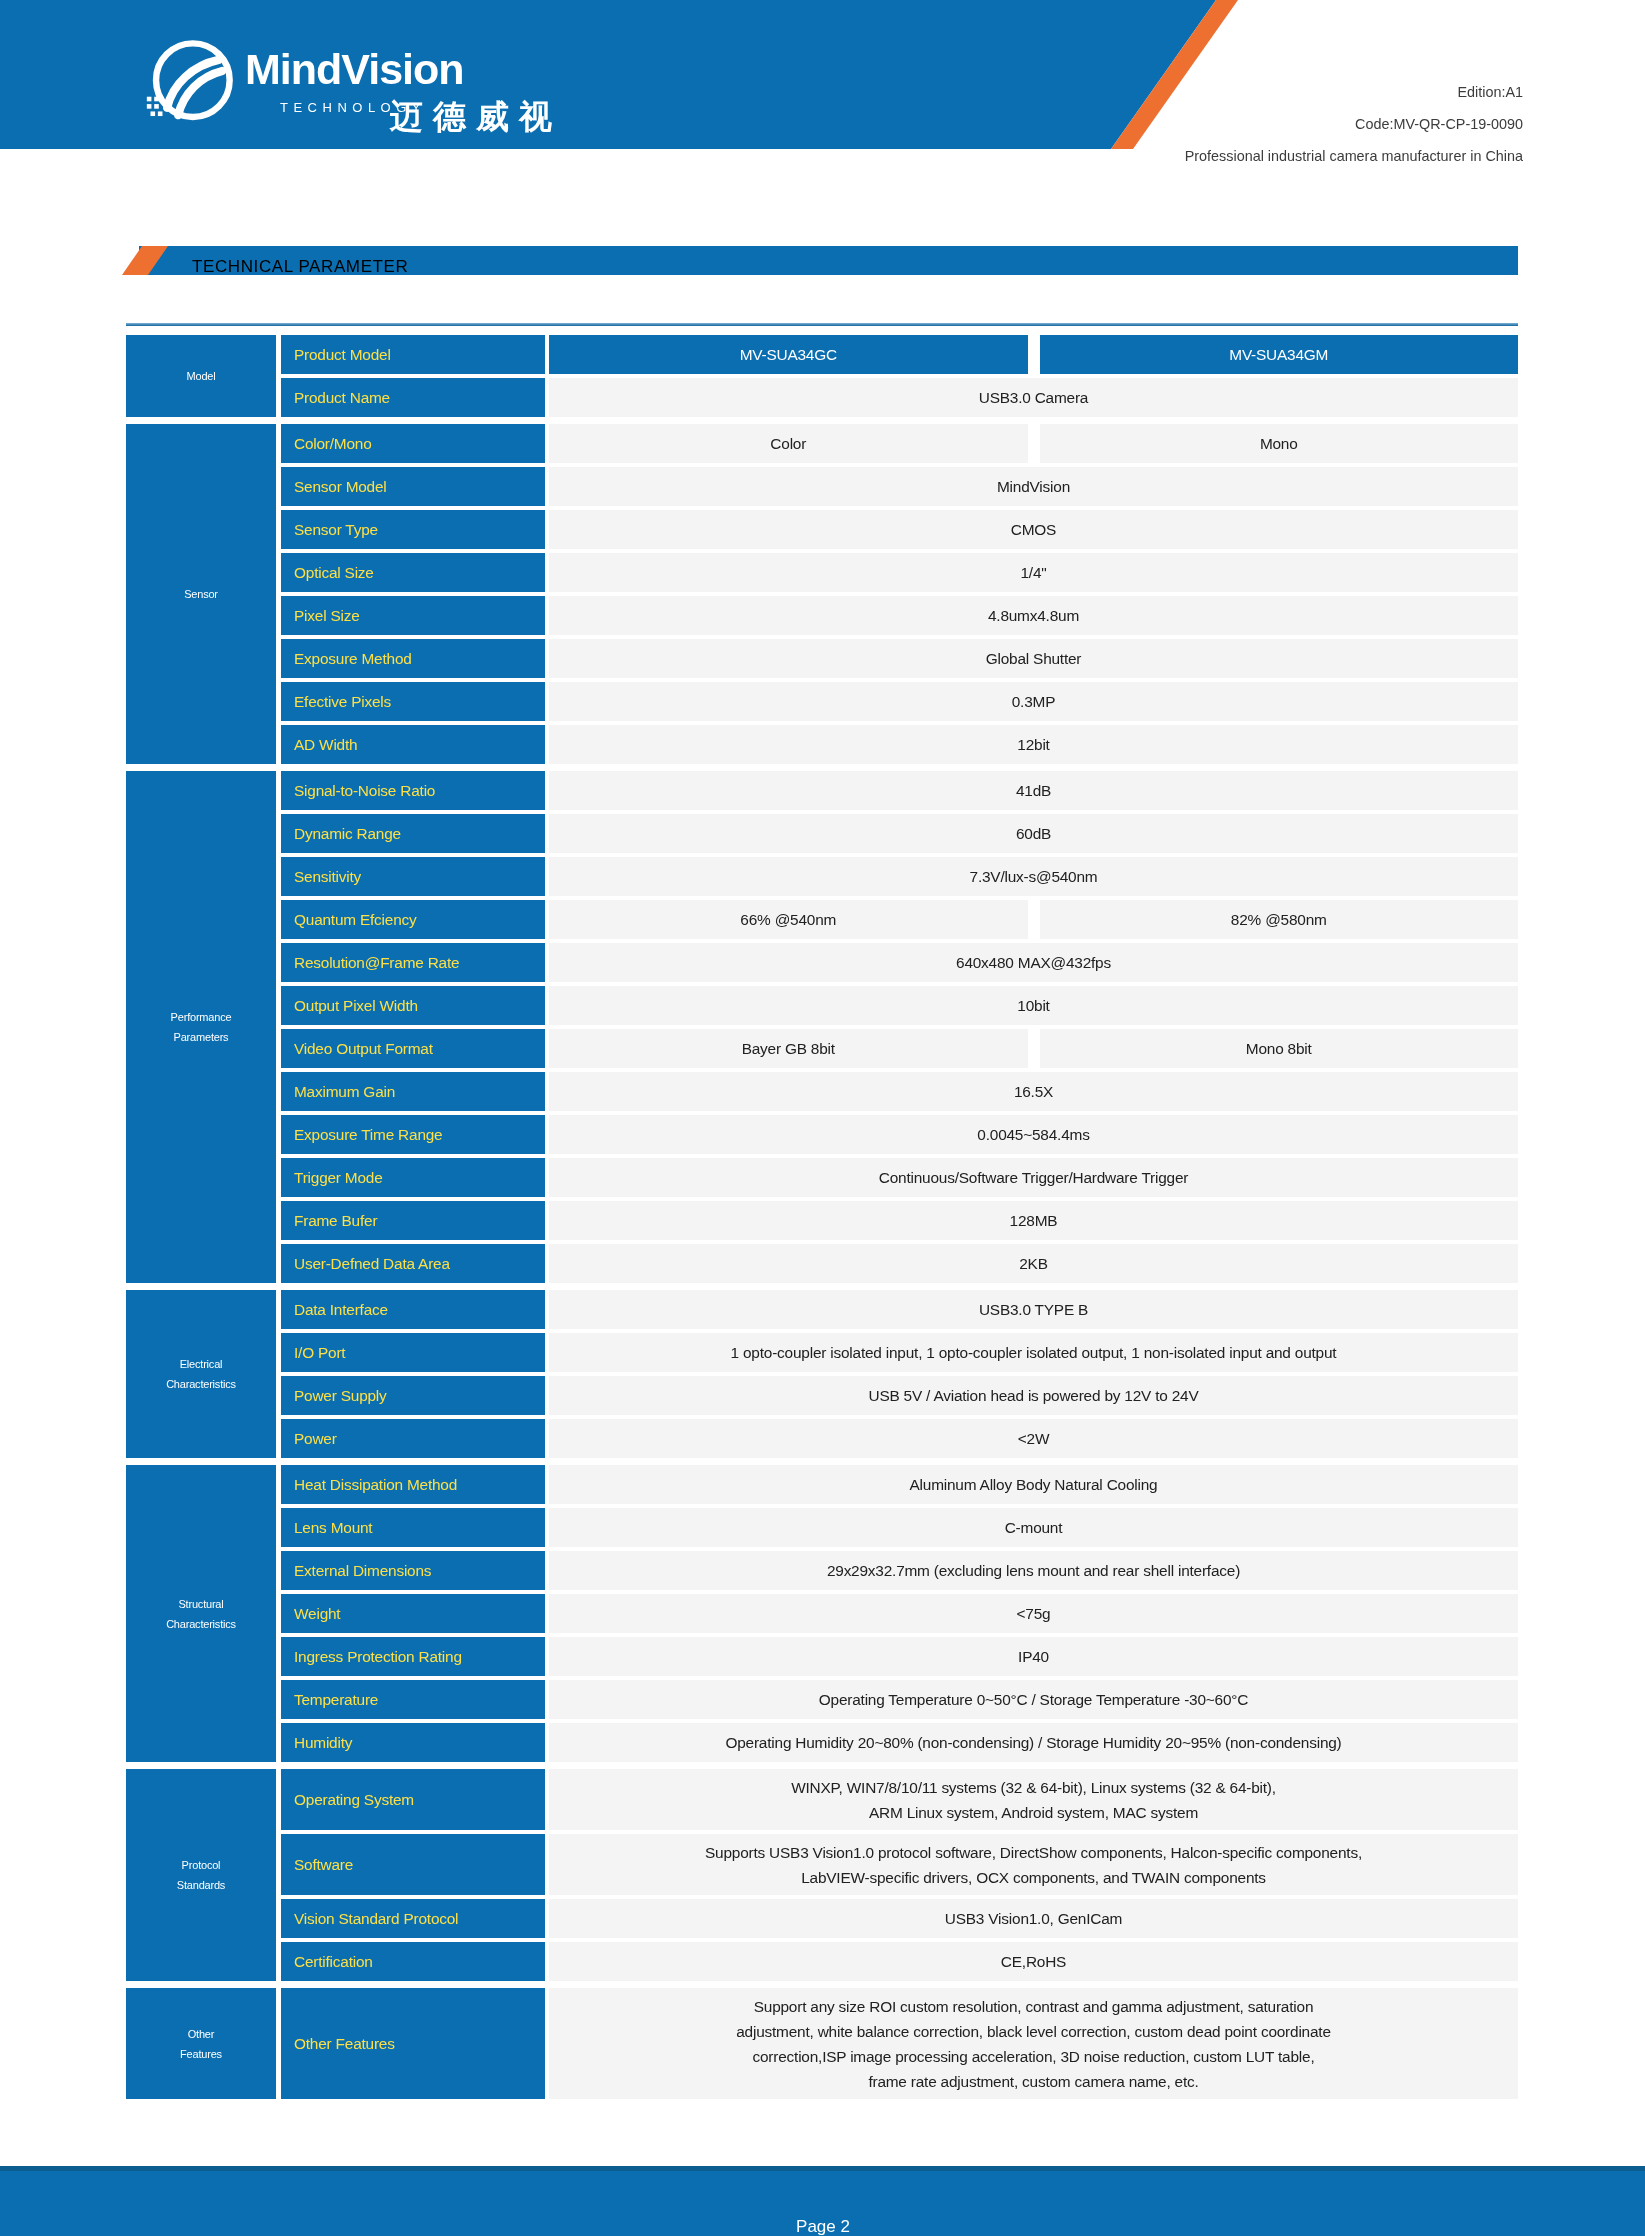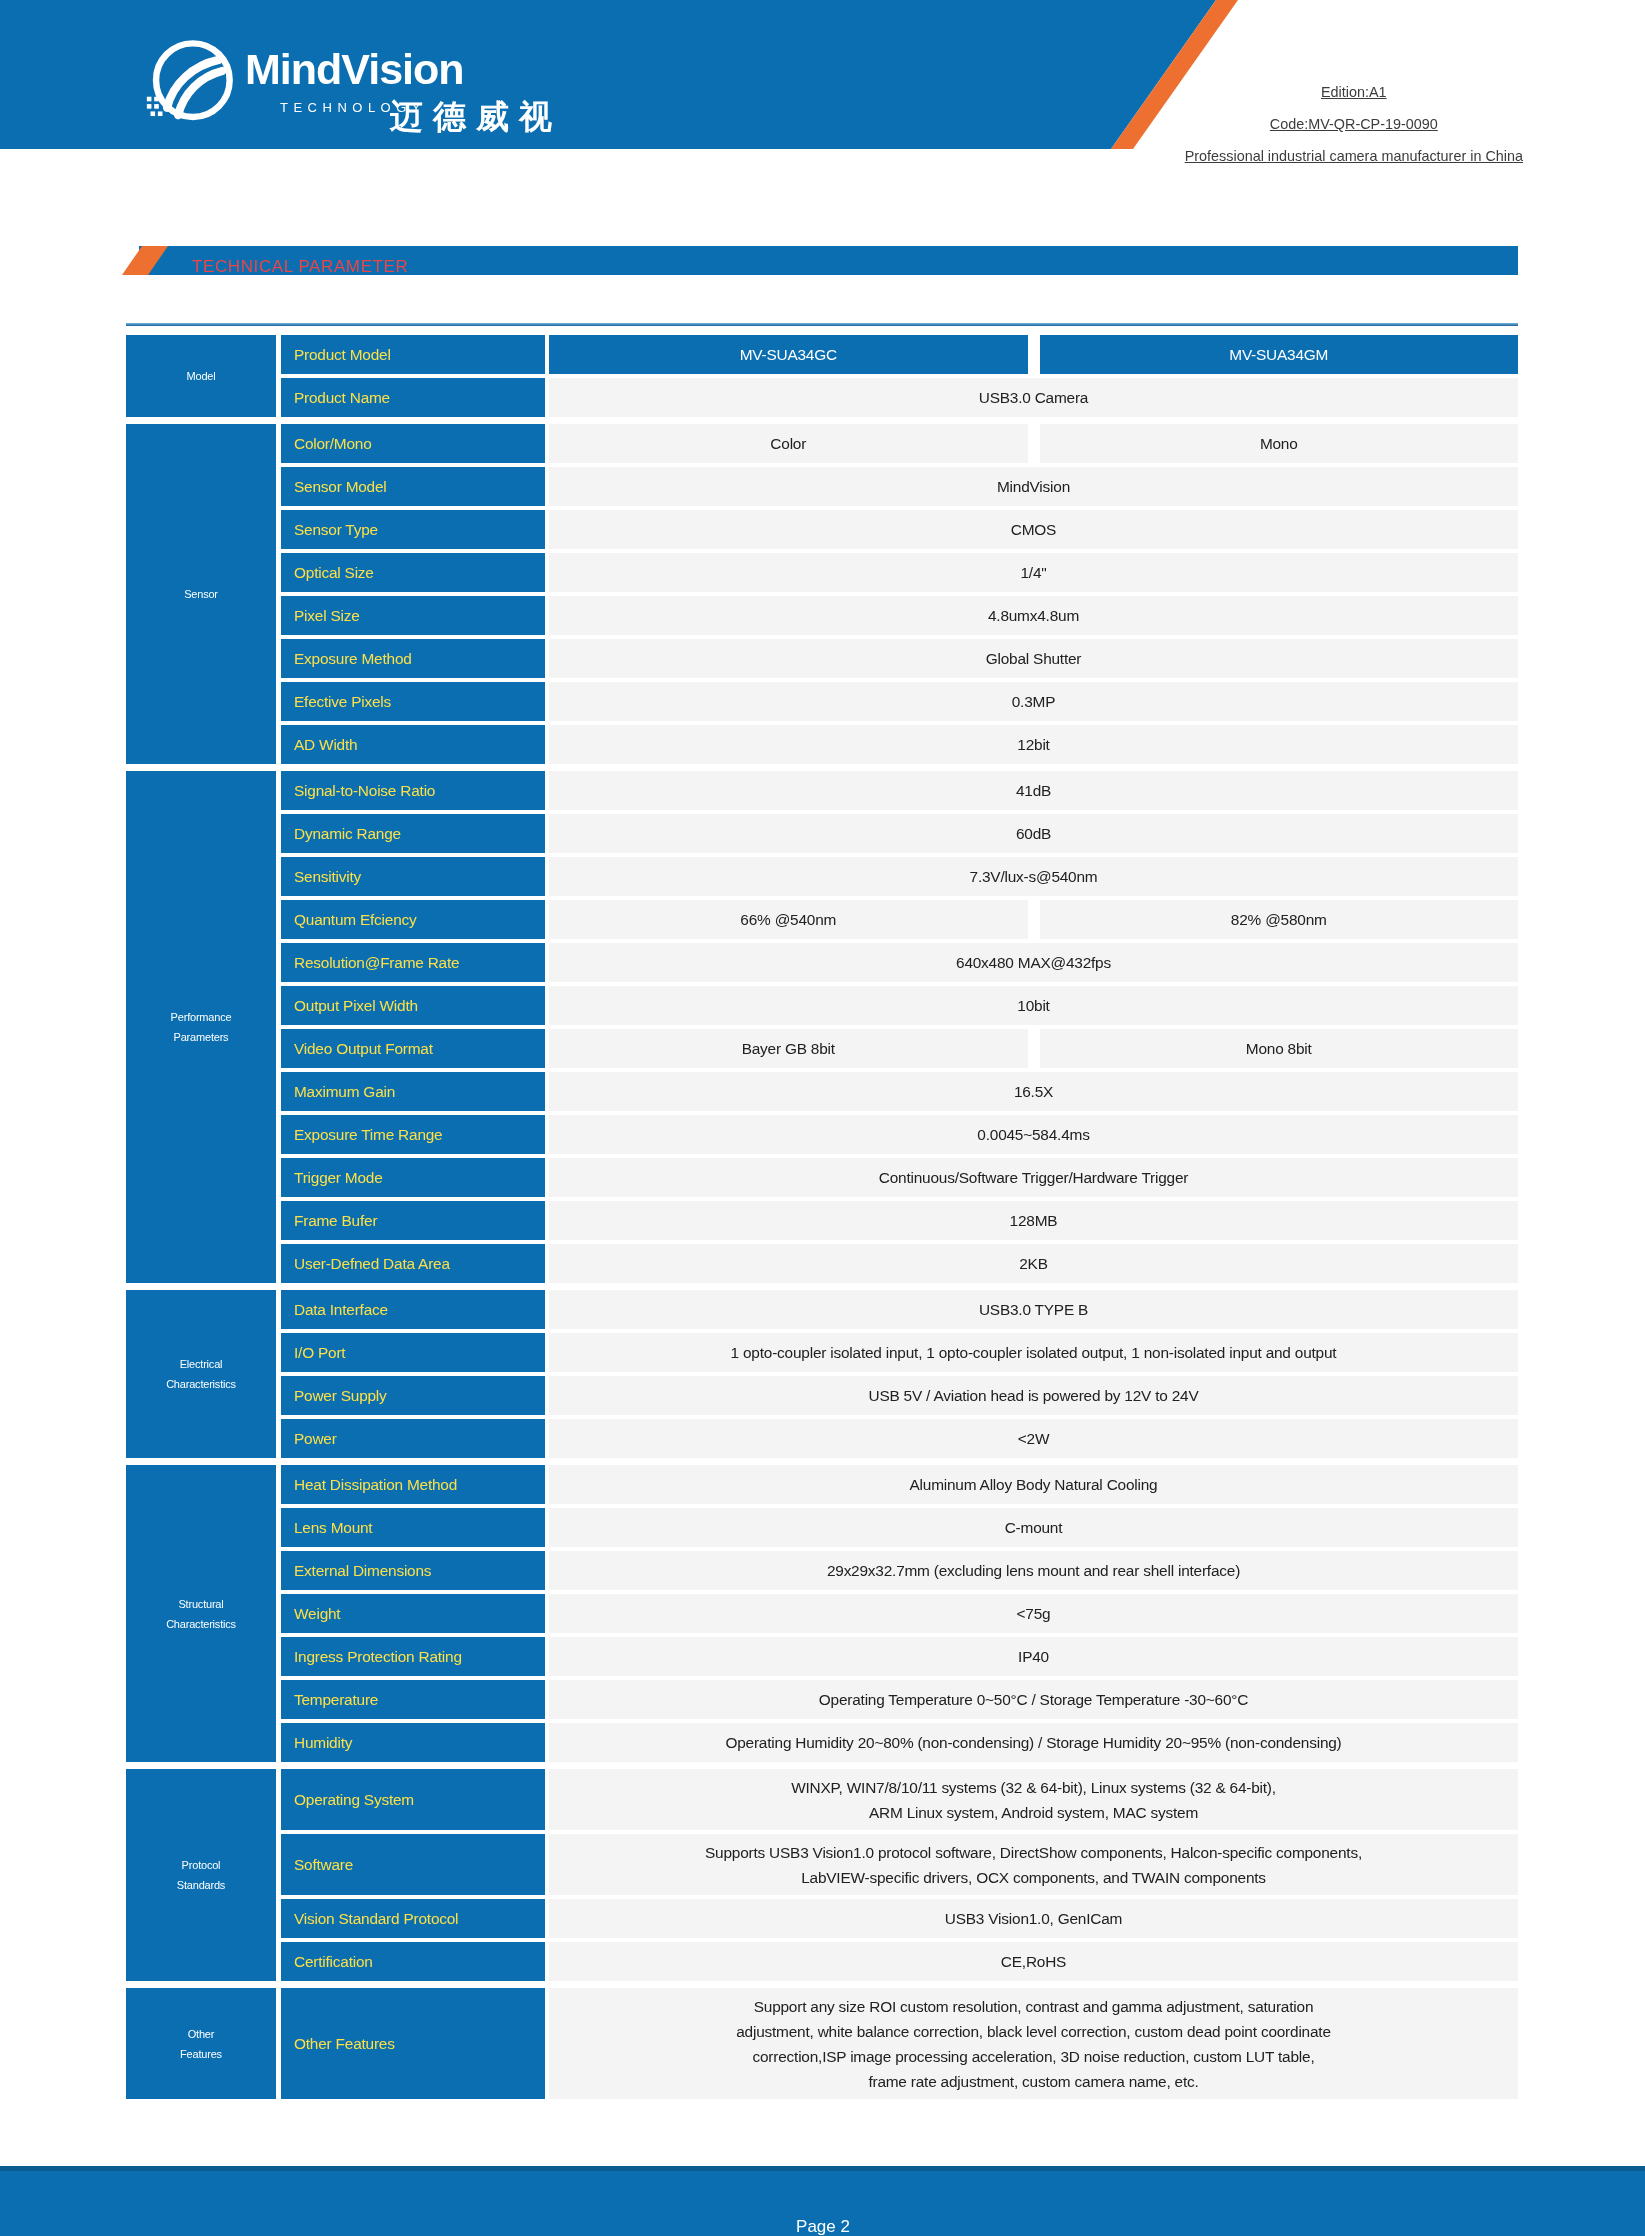--- a/index.html
+++ b/index.html
@@ -19,29 +19,29 @@
   
   .topbar{position:absolute;top:0;left:0;width:100%;height:169px;}
   .band{position:absolute;top:0;left:0;width:1274px;height:149px;background:var(--blue);
         clip-path:polygon(0 0,1216px 0,1111px 149px,0 149px);}
   .band-accent{position:absolute;top:0;left:0;width:1274px;height:149px;background:var(--orange);
         clip-path:polygon(1216px 0,1238px 0,1133px 149px,1111px 149px);}
   .logo{position:absolute;top:36px;left:145px;width:92px;height:92px;}
   .brand-name{position:absolute;top:48px;left:245px;color:#fff;font-size:43px;font-weight:700;letter-spacing:-1px;line-height:1;}
   .brand-sub{position:absolute;top:101px;left:248px;color:#fff;font-size:13px;letter-spacing:5.5px;line-height:1;margin-left:32px;}
   .brand-cn{position:absolute;top:100px;left:390px;color:#fff;font-size:33px;font-weight:700;letter-spacing:10px;line-height:1;}
-  .head-right{position:absolute;top:84px;right:123px;text-align:center;color:#3c3c3c;font-size:14.4px;line-height:17px;text-decoration:underline;}
+  .head-right{position:absolute;top:84px;right:123px;text-align:right;color:#3c3c3c;font-size:14.4px;line-height:17px;}
   .head-right div{margin-bottom:15px;}
   
   .banner{position:absolute;top:246px;left:122px;width:1396px;height:29px;}
   .banner-bg{position:absolute;top:0;left:17px;right:0;bottom:0;background:var(--blue);}
   .banner-accent{position:absolute;top:0;left:0;width:46px;height:29px;background:var(--orange);
         clip-path:polygon(0 29px,20px 0,46px 0,26px 29px);}
   .banner-title{position:absolute;top:0;left:70px;height:41px;display:flex;align-items:center;
-        color:#ef4444;font-size:17px;letter-spacing:0.6px;}
+        color:#000000;font-size:17px;letter-spacing:0.6px;}
   
   .rule{position:absolute;top:323px;left:126px;width:1392px;height:3px;
         background:linear-gradient(#7db4d9,#15649c);}
   
   .spec{position:absolute;top:335px;left:126px;width:1392px;}
   .section{display:flex;margin-bottom:7px;}
   .section:last-child{margin-bottom:0;}
   .cat{width:150px;margin-right:5px;background:var(--blue);color:#fff;
        display:flex;align-items:center;justify-content:center;text-align:center;
        font-size:11px;line-height:20px;white-space:pre-line;letter-spacing:-0.2px;}

